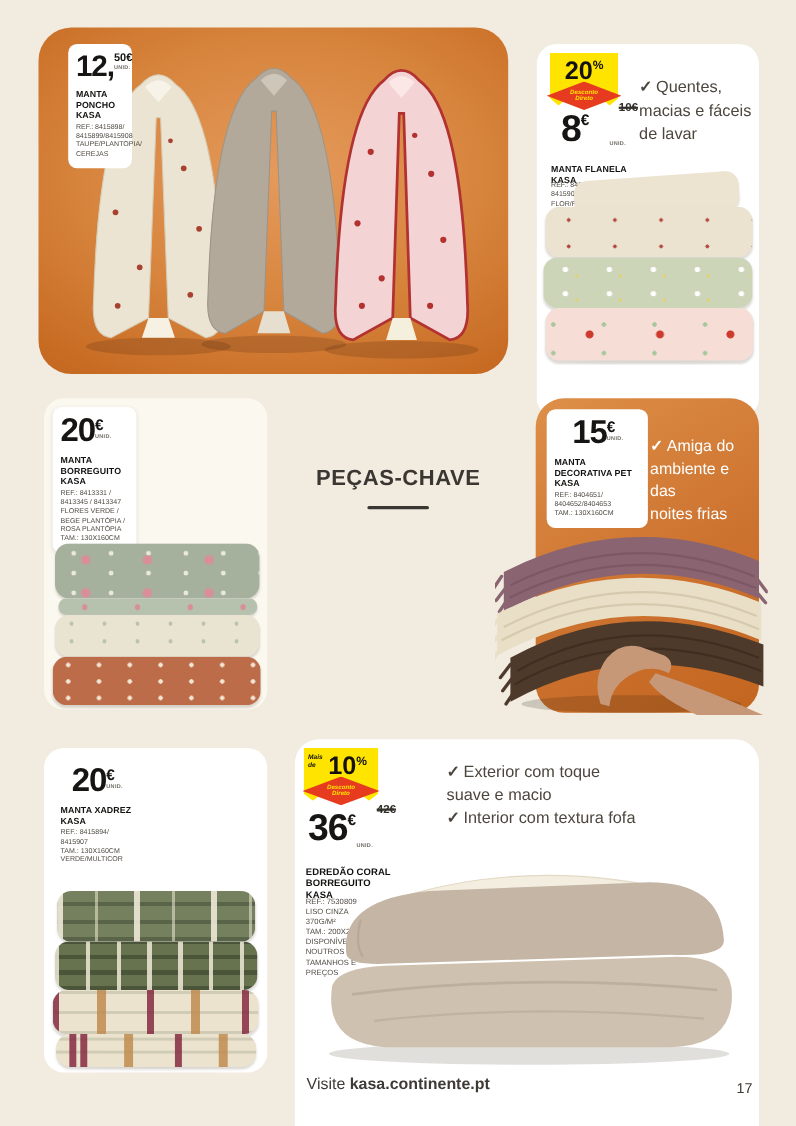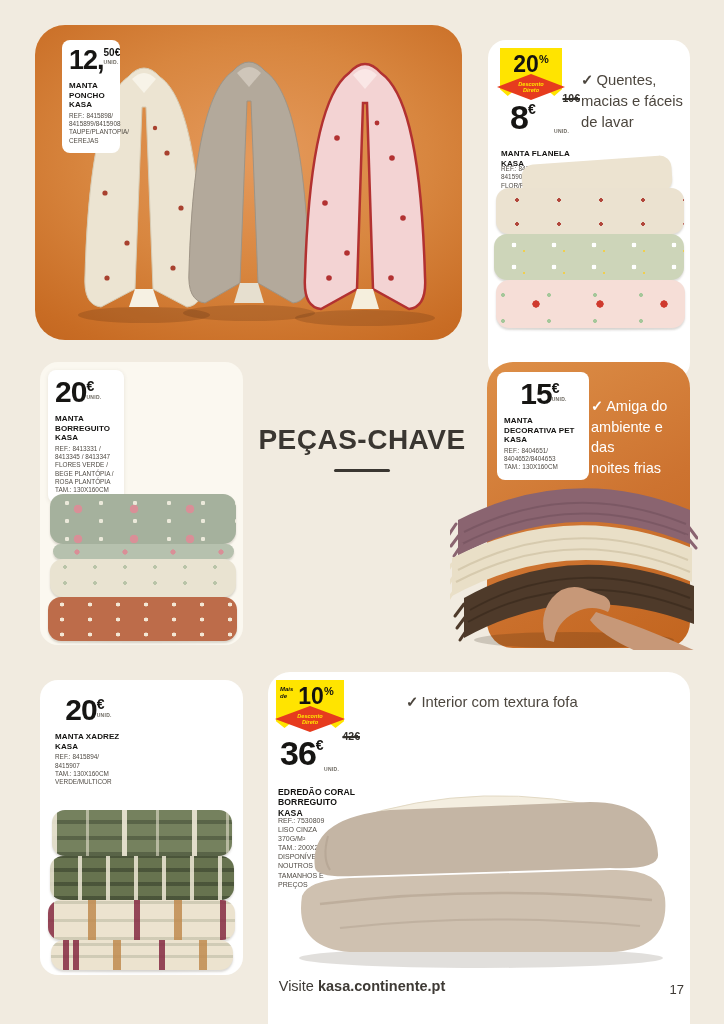--- a/index.html
+++ b/index.html
@@ -64,21 +64,21 @@
      repeating-linear-gradient(90deg,rgba(238,232,214,.85) 0 4px,transparent 4px 28px),
      repeating-linear-gradient(0deg,rgba(40,48,32,.45) 0 4px,transparent 4px 14px);}
   .plaid-cream{background-color:#ece3cf;background-image:
      repeating-linear-gradient(90deg,rgba(133,42,66,.85) 0 6px,transparent 6px 40px,rgba(192,139,79,.85) 40px 48px,transparent 48px 86px),
      repeating-linear-gradient(0deg,rgba(110,120,90,.22) 0 3px,transparent 3px 18px);}
   .flap{position:absolute;background:#ece3d0;border-radius:12px;transform:rotate(-4deg);
         box-shadow:0 2px 2px rgba(70,60,45,.15);}
   .stack-shadow{position:absolute;background:rgba(60,50,40,.16);filter:blur(5px);border-radius:50%;}
 
   
-  .sec-title{font-size:28px;font-weight:800;letter-spacing:.5px;color:#3a3631;text-align:center;}
+  .sec-title{font-size:20px;font-weight:800;letter-spacing:.5px;color:#3a3631;text-align:center;}
   .sec-divider{width:56px;height:3px;background:#3a3631;border-radius:2px;margin:13px auto 14px auto;}
   .sec-body{font-size:16px;line-height:1.44;color:#49423a;text-align:center;}
 
   
   .footer-visit{left:0;right:0;top:978px;text-align:center;font-size:14.5px;color:#3e3a35;}
   .footer-visit b{font-weight:800;}
   .page-num{right:40px;top:982px;font-size:13px;color:#3e3a35;}
 </style>
 </head>
 <body>
@@ -345,20 +345,24 @@
 LISO CINZA
 370G/M²
 TAM.: 200X220CM
 DISPONÍVEL
 NOUTROS
 TAMANHOS E
 PREÇOS</div>
 
     <div class="abs" style="left:138px;top:20px;width:210px;">
       <div class="benefit">
+        <span class="check">✓</span><span class="pre">Exterior com toque
+suave e macio</span>
+      </div>
+      <div class="benefit">
         <span class="check">✓</span><span class="pre">Interior com textura fofa</span>
       </div>
     </div>
 
     <svg class="abs" style="left:10px;top:94px;" width="406" height="206" viewBox="0 0 406 206">
       <ellipse cx="203" cy="192" rx="182" ry="10" fill="rgba(90,75,60,.18)"></ellipse>
       <path d="M 72,54 Q 203,10 346,46 L 354,80 Q 206,42 86,82 Z" fill="#f4eee0" stroke="#e2d9c4" stroke-width="1"></path>
       <path d="M 37,102 Q 30,52 112,44 L 312,36 Q 377,36 380,88 Q 382,104 332,102 L 77,110 Q 40,112 37,102 Z" fill="#c4b5a4"></path>
       <path d="M 24,130 Q 16,182 72,186 L 332,186 Q 392,184 387,132 Q 383,102 332,104 L 72,112 Q 30,114 24,130 Z" fill="#cfc1b0"></path>
       <path d="M 42,138 Q 203,118 374,134" stroke="#b2a290" stroke-width="2.5" fill="none" opacity=".6"></path>

